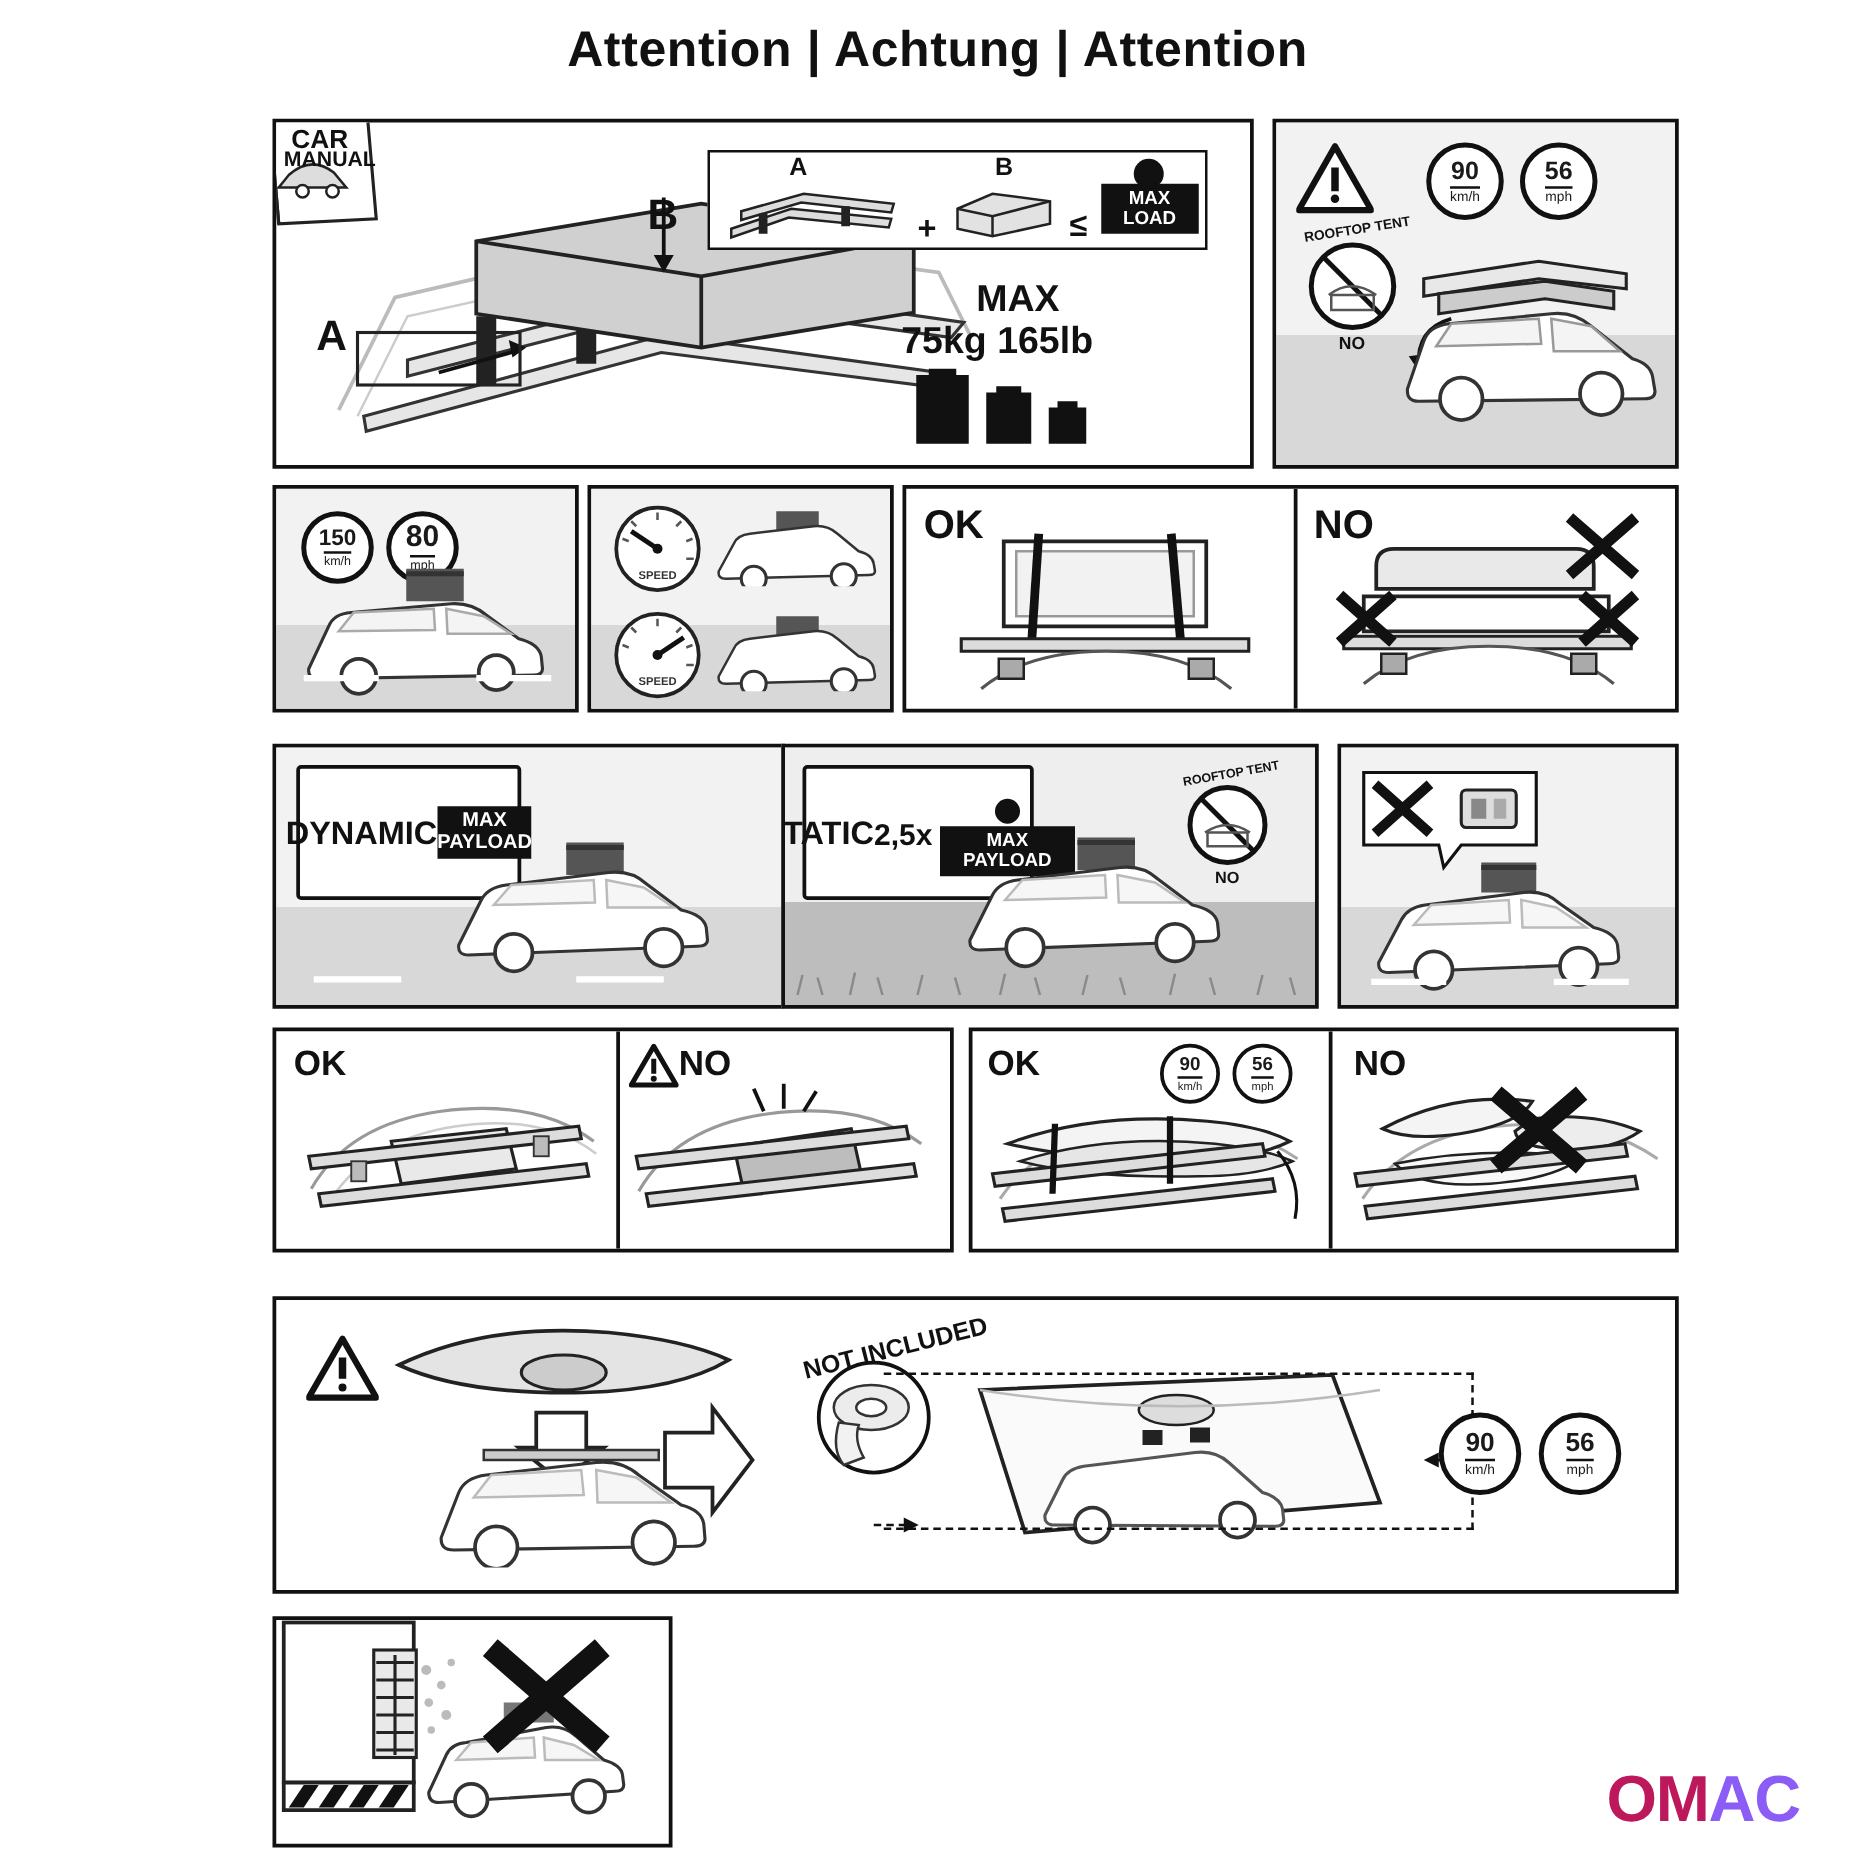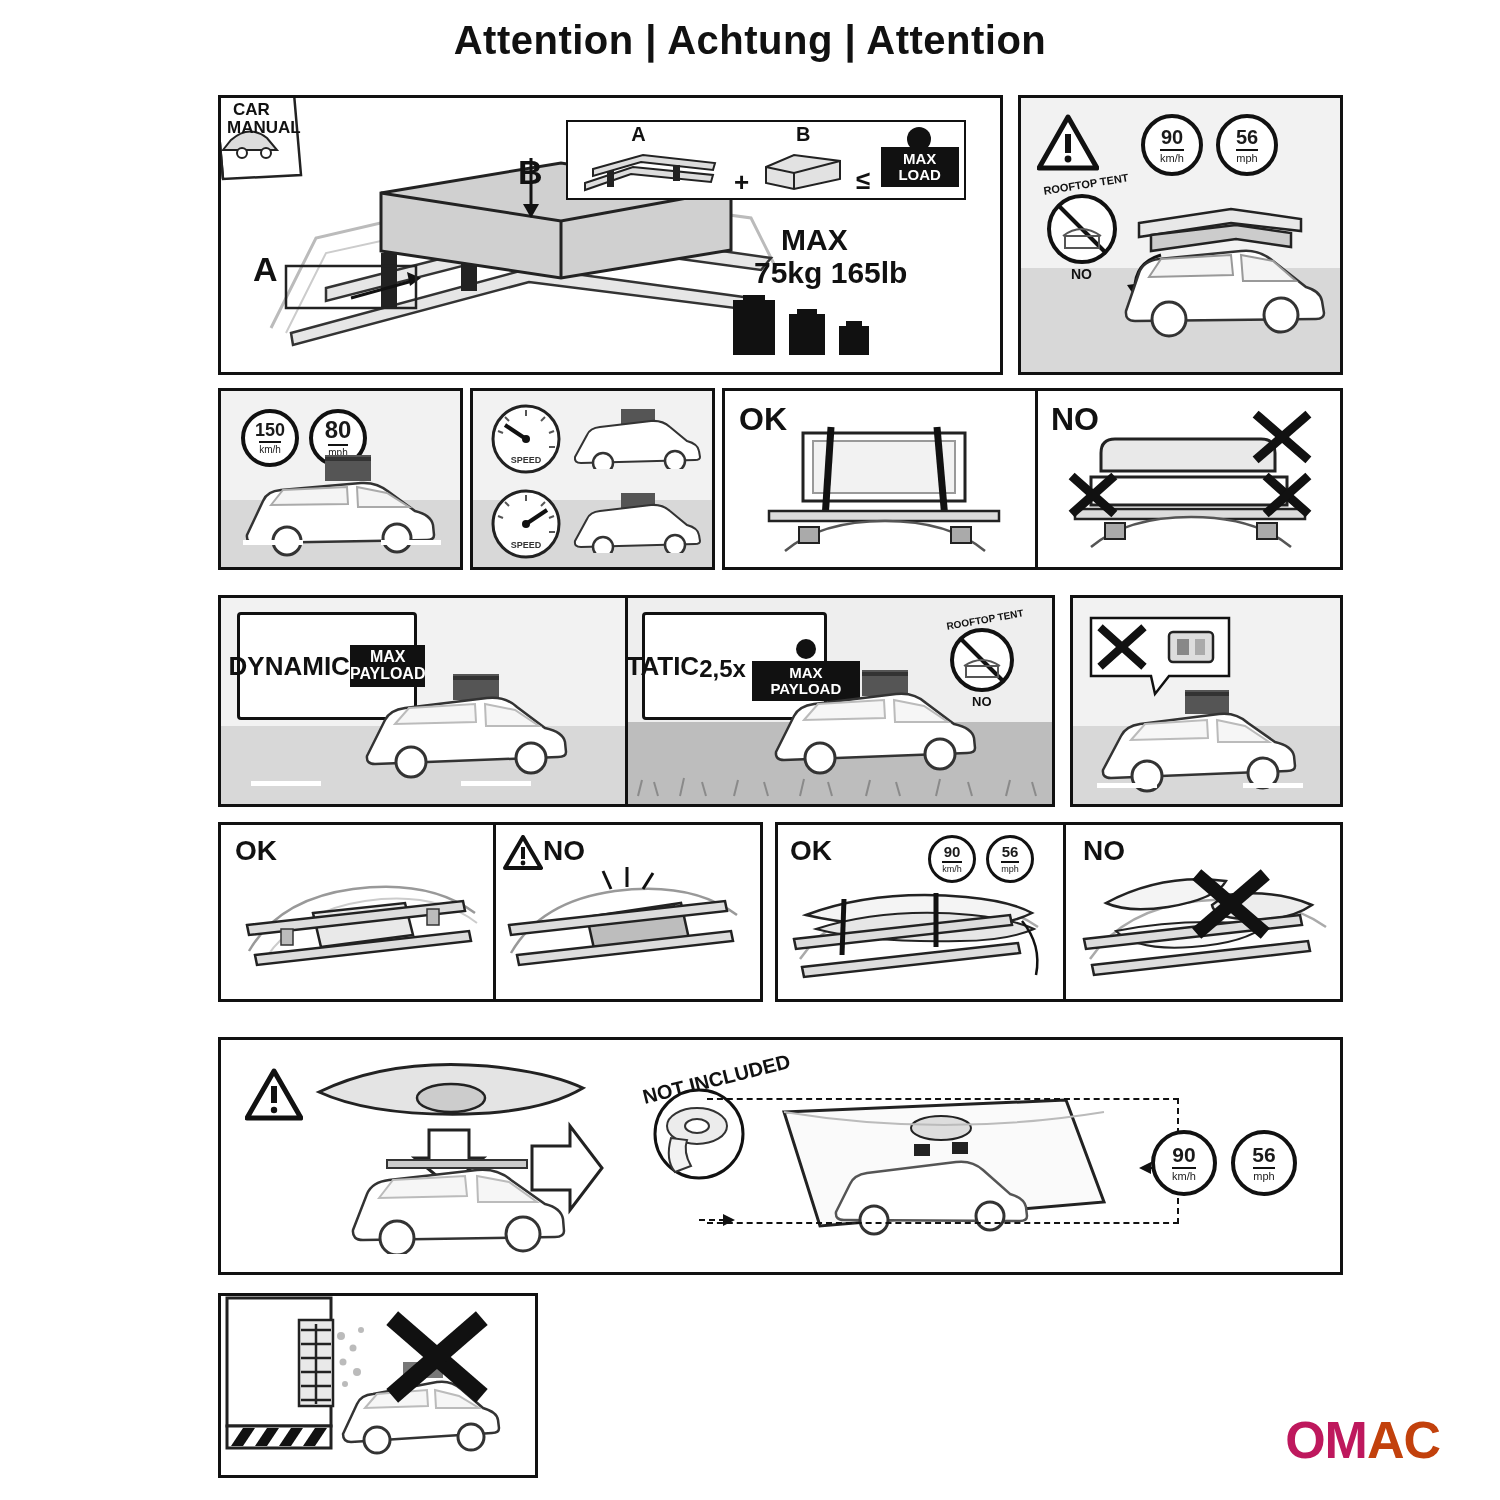--- a/index.html
+++ b/index.html
@@ -97,21 +97,21 @@
     box-sizing: border-box;
   }
   .omac {
     position: absolute;
     right: 60px;
     bottom: 30px;
     font-size: 52px;
     font-weight: bold;
     letter-spacing: -1px;
   }
-  .omac .red { color: #c2410c; }
+  .omac .red { color: #8b5cf6; }
   .omac .blk { color: #be185d; }
   .dashed {
     position: absolute;
     border: 2px dashed #111;
   }
 </style>
 </head>
 <body>
 
 <div class="page">
@@ -172,36 +172,36 @@
           <circle cx="14" cy="14" r="12" fill="#111"></circle>
         </svg>
         <div class="blackbox" style="left:0px; top:22px; width:78px; height:40px; font-size:15px;">
           <span>MAX</span>
           <span>LOAD</span>
         </div>
       </div>
     </div>
 
     <div class="label" style="left:560px; top:125px; font-size:30px;">MAX</div>
-    <div class="label" style="left:500px; top:158px; font-size:30px;margin-left:33px;">75kg 165lb</div>
+    <div class="label" style="left:500px; top:158px; font-size:30px;">75kg 165lb</div>
 
     <svg width="190" height="70" viewBox="0 0 190 70" style="position:absolute;left:500px;top:192px;">
       <path d="M12 10 h10 v-5 h22 v5 h10 v55 h-42 Z" fill="#111"></path>
       <path d="M68 24 h8 v-5 h20 v5 h8 v41 h-36 Z" fill="#111"></path>
       <path d="M118 36 h7 v-5 h16 v5 h7 v29 h-30 Z" fill="#111"></path>
     </svg>
 
     <svg width="100" height="105" viewBox="0 0 100 105" style="position:absolute;left:-12px;top:-18px;">
       <path d="M6 6 L84 2 L92 95 L14 99 Z" fill="#fff" stroke="#222" stroke-width="2.5"></path>
       <path d="M14 99 L6 6" fill="none" stroke="#222" stroke-width="2.5"></path>
       <path d="M22 60 q18 -16 36 -2 l10 12 h-54 Z" fill="#ddd" stroke="#222" stroke-width="2"></path>
       <circle cx="33" cy="73" r="5" fill="#fff" stroke="#222" stroke-width="2"></circle>
       <circle cx="57" cy="73" r="5" fill="#fff" stroke="#222" stroke-width="2"></circle>
     </svg>
-    <div class="label" style="left:12px; top:2px; font-size:17px;">CAR</div>
+    <div class="label" style="left:12px; top:2px; font-size:21px;">CAR</div>
     <div class="label" style="left:6px; top:20px; font-size:17px;">MANUAL</div>
   </div>
 
   <div class="panel" style="left:1018px; top:95px; width:325px; height:280px;">
     <div class="sky"></div>
 
     <svg width="62" height="58" viewBox="0 0 62 58" style="position:absolute;left:16px;top:16px;">
       <path d="M31 3 L60 54 L2 54 Z" fill="#fff" stroke="#111" stroke-width="5" stroke-linejoin="round"></path>
       <rect x="28" y="20" width="6" height="19" fill="#111"></rect>
       <circle cx="31" cy="45" r="3.4" fill="#111"></circle>

